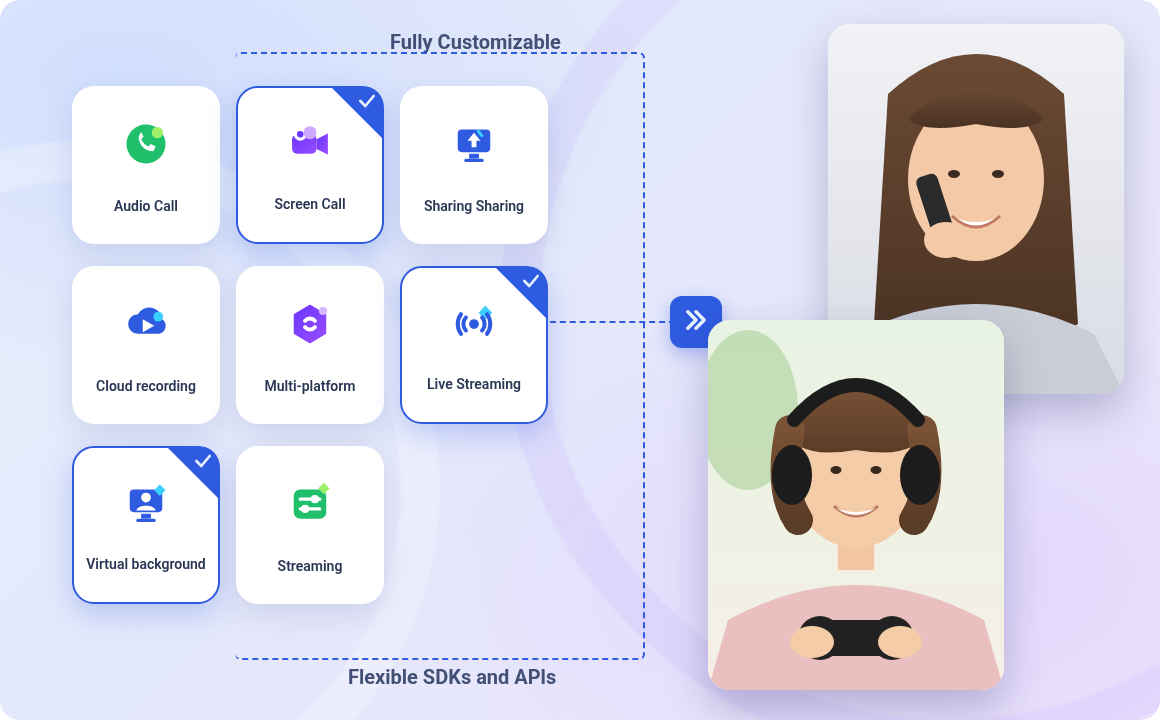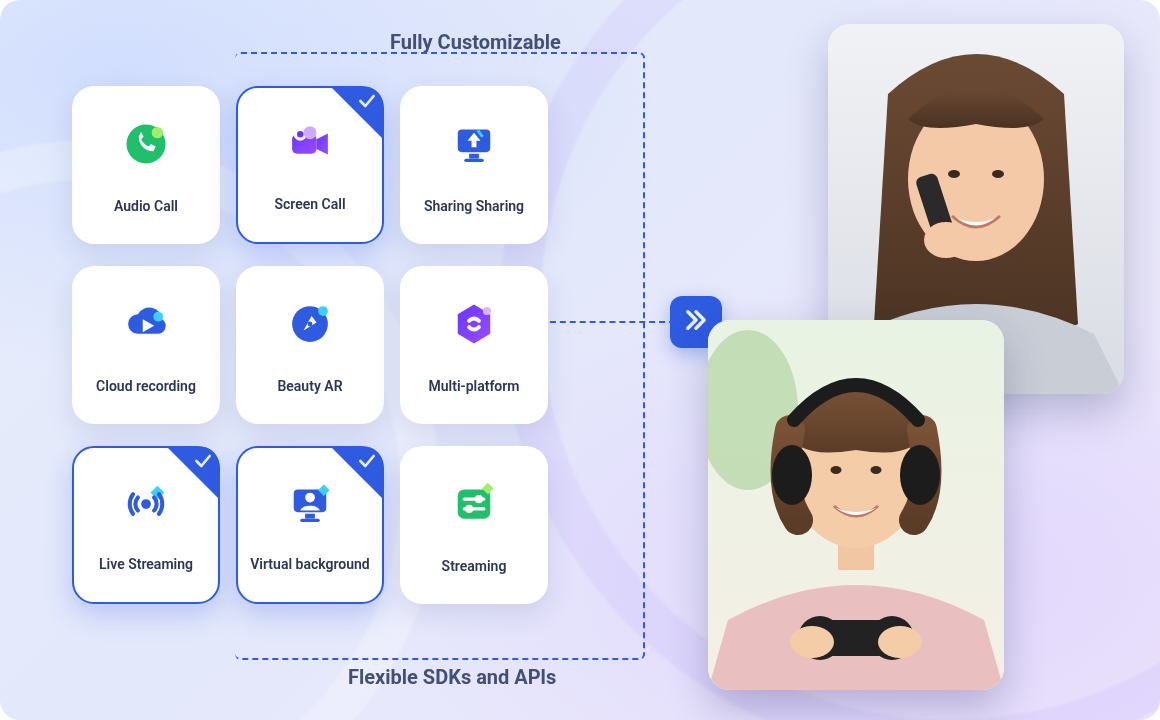--- a/index.html
+++ b/index.html
@@ -208,31 +208,20 @@
       </div>
       <div class="card">
         <div class="icon-wrap">
           <svg viewBox="0 0 64 64">
             <path d="M22 44a12 12 0 010-24 16 16 0 0130 6 10 10 0 01-4 18H22z" fill="#2f5be0"></path>
             <circle cx="47" cy="23" r="6" fill="#39d0ff"></circle>
             <path d="M28 26l14 8-14 8z" fill="#fff"></path>
           </svg>
         </div>
         <div class="label">Cloud recording</div>
-      </div>
-      <div class="card">
-        <div class="icon-wrap">
-          <svg viewBox="0 0 64 64">
-            <circle cx="32" cy="32" r="22" fill="#2f5be0"></circle>
-            <circle cx="48" cy="16" r="6" fill="#39d0ff"></circle>
-            <path d="M24 40l10-18 6 8-16 10z" fill="#fff"></path>
-            <circle cx="32" cy="32" r="3" fill="#2f5be0"></circle>
-          </svg>
-        </div>
-        <div class="label">Beauty AR</div>
       </div>
       <div class="card">
         <div class="icon-wrap">
           <svg viewBox="0 0 64 64">
             <defs>
               <linearGradient id="hx" x1="0" y1="0" x2="1" y2="1">
                 <stop offset="0" stop-color="#6a35ff"></stop>
                 <stop offset="1" stop-color="#9a4dff"></stop>
               </linearGradient>
             </defs>

